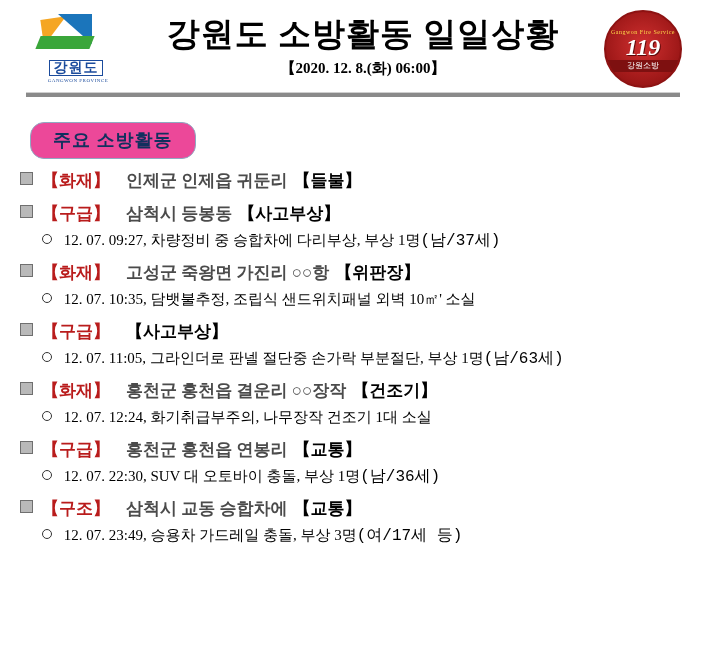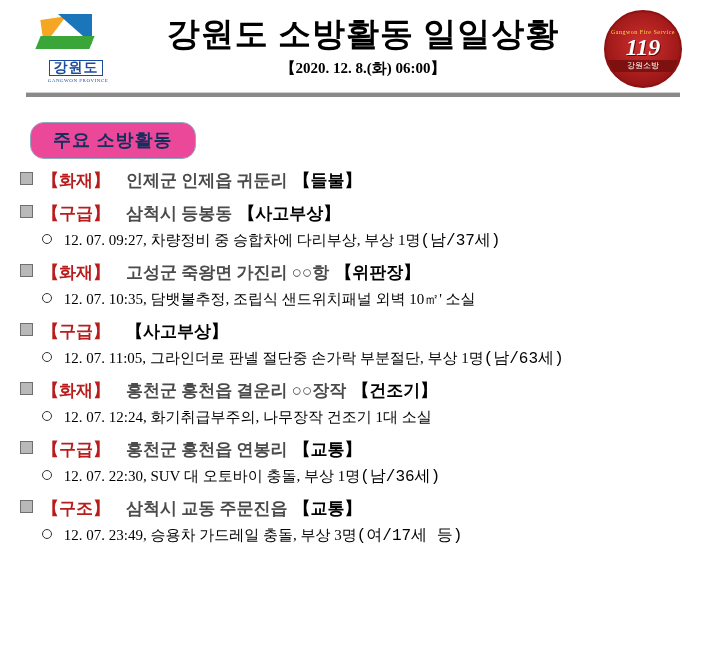--- a/index.html
+++ b/index.html
@@ -336,21 +336,21 @@
       <span class="circ"></span>
       <span class="detail-time">12. 07. 22:30,</span>
       <span>SUV 대 오토바이 충돌, 부상 1명</span><span class="small-note">(남/36세)</span>
     </div>
   </div>
 
   <div class="entry">
     <div class="entry-head">
       <span class="bullet-sq"></span>
       <span class="cat">【구조】</span>
-      <span class="place">삼척시 교동 주문진읍</span>
+      <span class="place">삼척시 교동 승합차에</span>
       <span class="tag">【교통】</span>
     </div>
     <div class="entry-detail">
       <span class="circ"></span>
       <span class="detail-time">12. 07. 23:49,</span>
       <span>승용차 가드레일 충돌, 부상 3명</span><span class="small-note">(여/17세 등)</span>
     </div>
   </div>
 
 </div>

